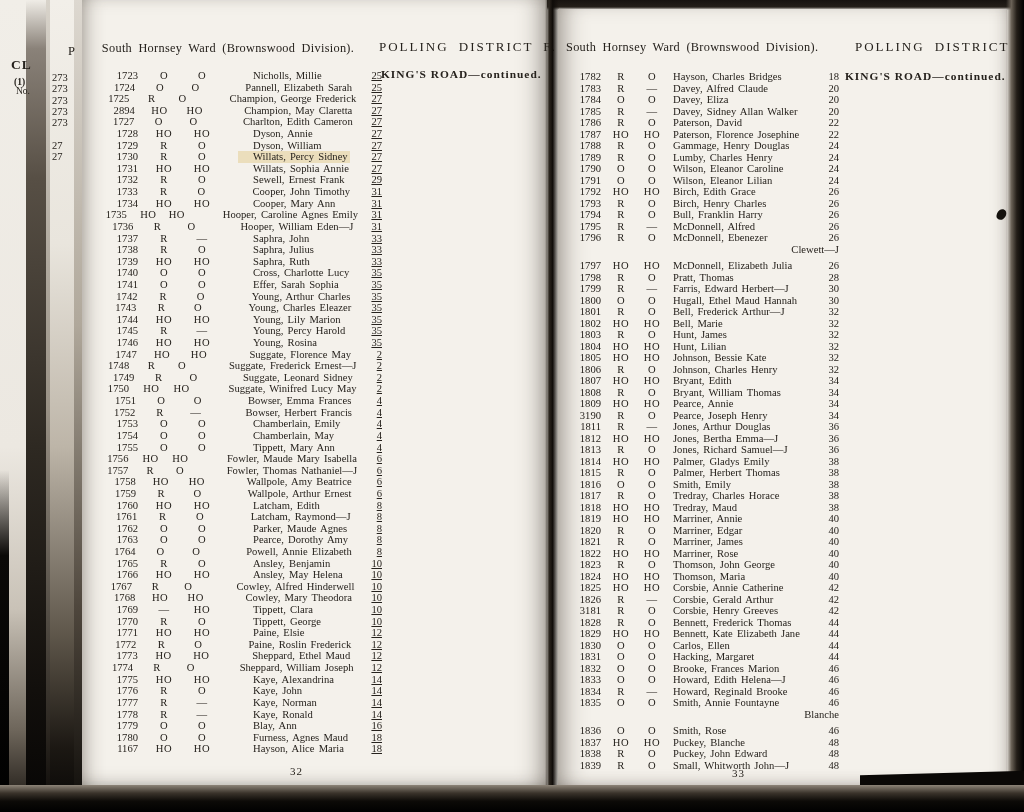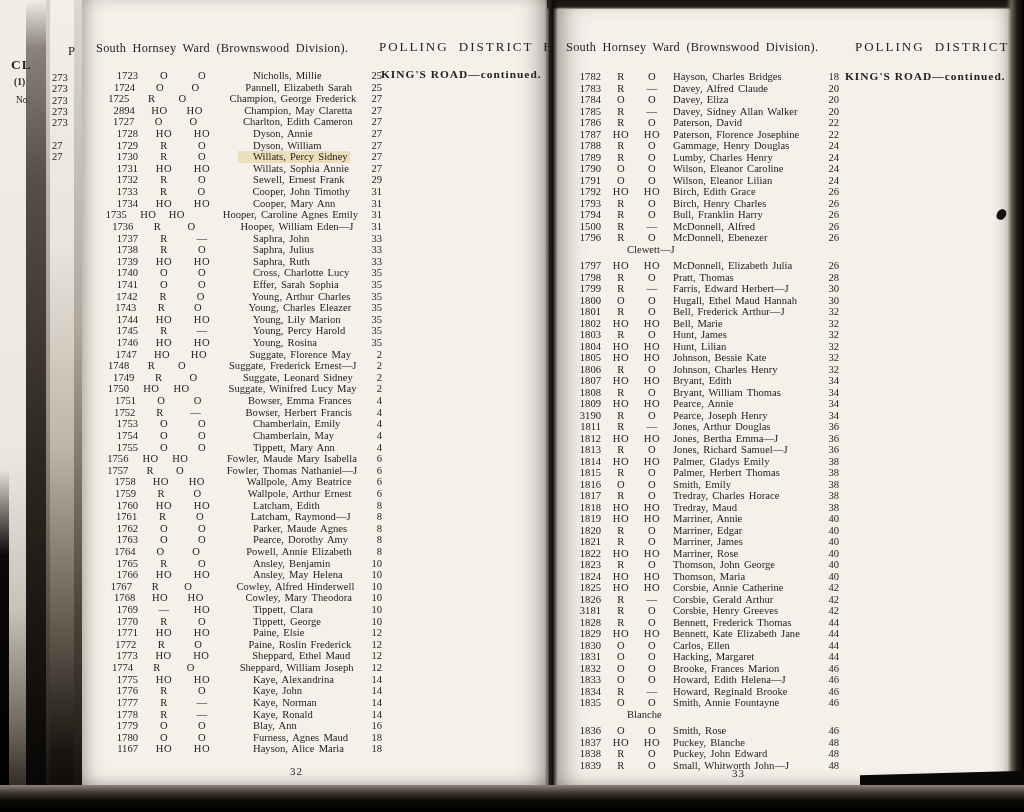--- a/index.html
+++ b/index.html
@@ -30,21 +30,21 @@
   .ink-blot{position:absolute;left:997px;top:209px;width:9px;height:11px;background:#14110d;
     border-radius:55% 45% 60% 40%;transform:rotate(18deg);}
 
   
   .page{position:absolute;background:#f4f1eb;}
   .page-left{left:82px;top:0;width:465px;height:788px;
     box-shadow:inset 16px 0 20px -14px rgba(55,46,36,.45), inset -18px 0 24px -14px rgba(55,46,36,.55), inset 0 -14px 18px -12px rgba(55,46,36,.35);}
   .page-right{left:558px;top:9px;width:449px;height:777px;
     box-shadow:inset 18px 0 24px -14px rgba(55,46,36,.5), inset -12px 0 16px -12px rgba(55,46,36,.35), inset 0 -12px 16px -12px rgba(55,46,36,.3);}
 
-  .ward{position:absolute;font-size:12.3px;letter-spacing:.3px;word-spacing:3px;text-align:left;white-space:nowrap;}
+  .ward{position:absolute;font-size:12.3px;letter-spacing:.3px;word-spacing:3px;text-align:center;white-space:nowrap;}
   .district{position:absolute;font-size:13px;letter-spacing:2px;word-spacing:5px;white-space:nowrap;}
   .street{position:absolute;font-size:11.4px;letter-spacing:1px;white-space:nowrap;font-weight:bold;}
   .page-left  .ward{left:14px;top:41px;width:264px;}
   .page-left  .district{left:297px;top:39px;}
   .page-left  .street{left:299px;top:68px;}
   .page-right .ward{left:8px;top:31px;width:250px;}
   .page-right .district{left:297px;top:30px;}
   .page-right .street{left:287px;top:61px;}
 
   .rows{position:absolute;font-size:10.6px;white-space:nowrap;}
@@ -55,41 +55,41 @@
   .page-right .entry{height:11.5px;line-height:11.5px;}
   .entry.cont{margin-bottom:5px;}
   .col-num{text-align:right;}
   .col-c1,.col-c2{text-align:center;letter-spacing:.5px;}
   .col-name{flex:1;overflow:visible;word-spacing:1.5px;}
   .col-house{text-align:right;}
   .page-left  .col-num{width:44px;margin-left:12px;}
   .page-left  .col-c1{width:36px;margin-left:8px;}
   .page-left  .col-c2{width:40px;}
   .page-left  .col-name{padding-left:15px;margin-left:16px;}
-  .page-left  .col-house{width:32px;}
+  .page-left  .col-house{width:32px;text-decoration:underline;}
   .page-right .col-num{width:34px;margin-left:9px;}
   .page-right .col-c1{width:28px;margin-left:6px;}
   .page-right .col-c2{width:34px;}
   .page-right .col-name{padding-left:4px;}
   .page-right .col-house{width:30px;}
   .col-name.hl{background:rgba(228,206,150,.55);}
   .cont .col-name{padding-left:0;}
-  .page-right .cont-indent{margin-left:69px;}
+  .page-right .cont-indent{margin-left:96px;text-align:right;}
 
   .pgnum{position:absolute;font-size:11px;letter-spacing:1px;}
   .page-left  .pgnum{left:208px;top:765px;}
   .page-right .pgnum{left:174px;top:758px;}
   .smudge{position:absolute;left:-4px;top:2px;width:13px;height:11px;background:rgba(24,19,14,.85);border-radius:45%;filter:blur(1.5px);}
   .pgnum span{position:relative;}
 
   
   .frag{position:absolute;white-space:nowrap;}
   .frag-cl{left:11px;top:57px;font-size:13.5px;font-weight:bold;letter-spacing:1px;}
   .frag-paren{left:14px;top:77px;font-size:9.5px;font-weight:bold;}
-  .frag-no{left:16px;top:95px;font-size:9.5px;font-weight:normal;}
+  .frag-no{left:16px;top:86px;font-size:9.5px;font-weight:normal;}
   .frag-p{left:68px;top:44px;font-size:12.5px;}
   .frag-nums{left:52px;top:72px;font-size:10.5px;width:20px;overflow:hidden;}
   .frag-nums div{height:11.3px;line-height:11.3px;}
 </style>
 </head>
 <body>
 
 <div class="scan">
 
   <div class="strip strip-outer"></div>
@@ -614,21 +614,21 @@
           <span class="col-house">26</span>
         </div>
         <div class="entry">
           <span class="col-num">1794</span>
           <span class="col-c1">R</span>
           <span class="col-c2">O</span>
           <span class="col-name">Bull, Franklin Harry</span>
           <span class="col-house">26</span>
         </div>
         <div class="entry">
-          <span class="col-num">1500</span>
+          <span class="col-num">1795</span>
           <span class="col-c1">R</span>
           <span class="col-c2">—</span>
           <span class="col-name">McDonnell, Alfred</span>
           <span class="col-house">26</span>
         </div>
         <div class="entry">
           <span class="col-num">1796</span>
           <span class="col-c1">R</span>
           <span class="col-c2">O</span>
           <span class="col-name">McDonnell, Ebenezer</span>

